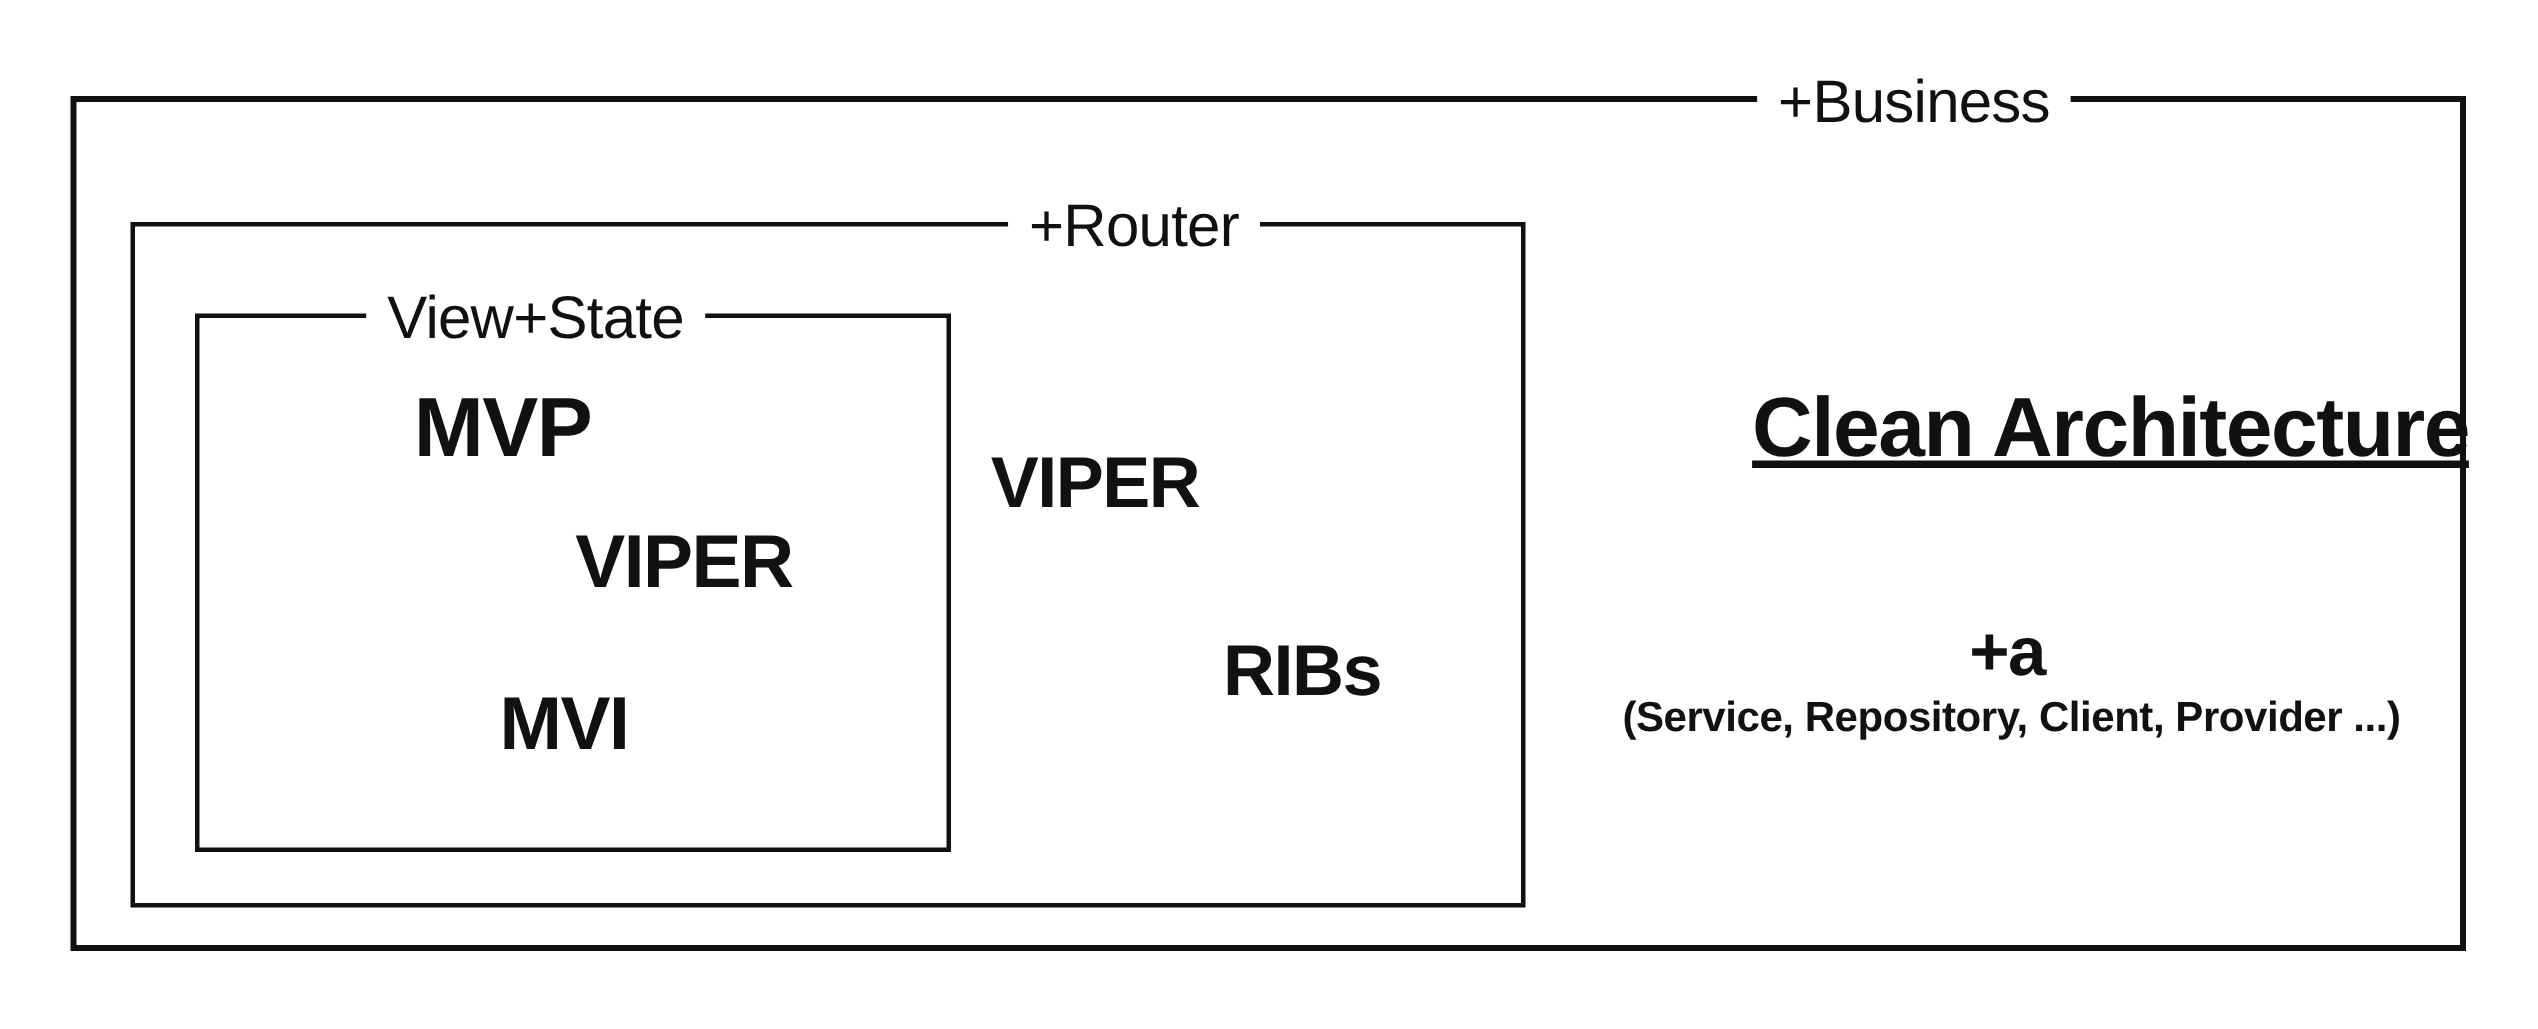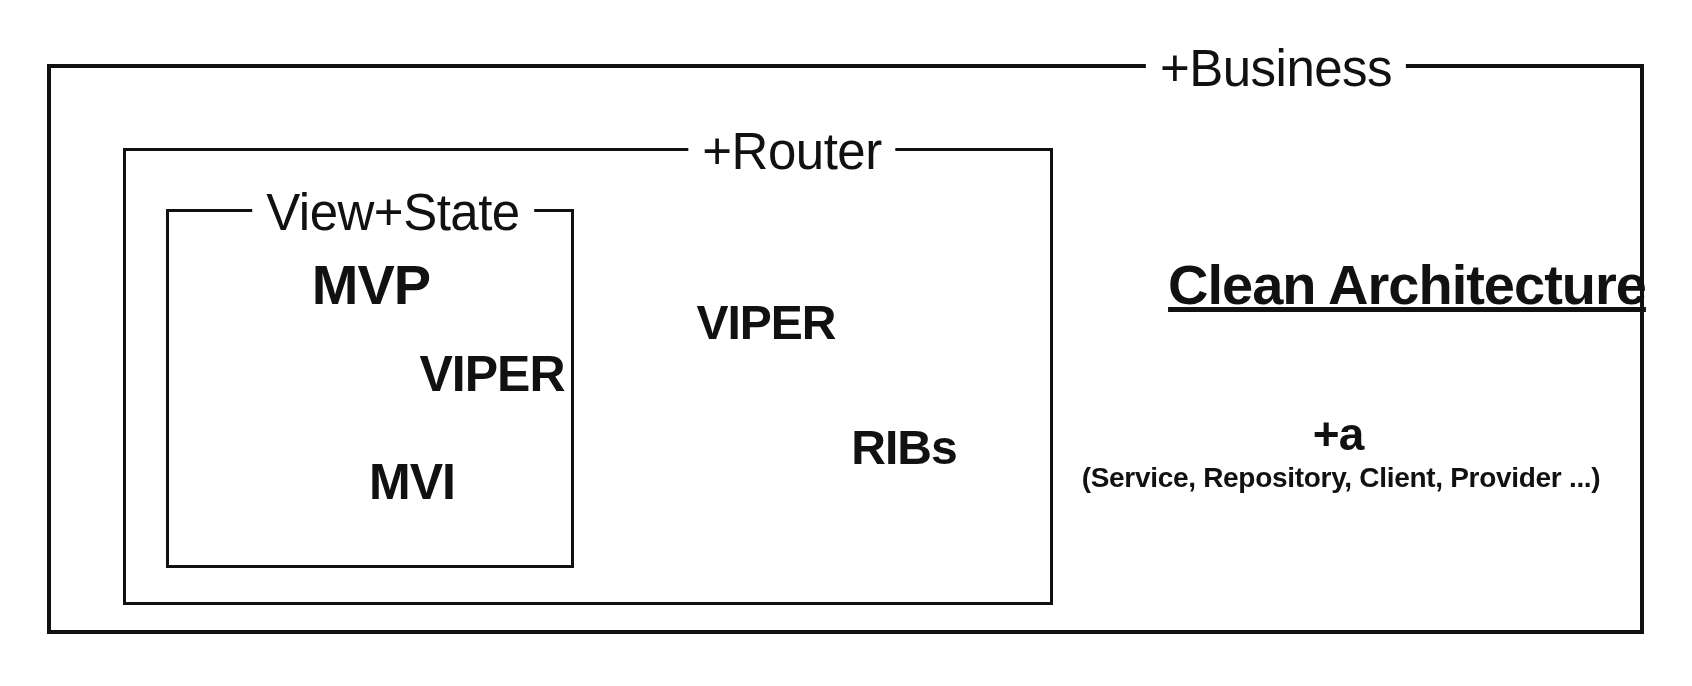--- a/index.html
+++ b/index.html
@@ -23,21 +23,21 @@
     border: 3px solid var(--border-color);
     background: transparent;
   }
   .box.outer { border-width: 4px; }
   .box-label {
     position: absolute;
     top: 0;
     transform: translate(-50%, -50%);
     background: var(--bg-color);
     padding: 2px 14px;
-    font-size: 51px;
+    font-size: 40px;
     font-weight: 500;
     letter-spacing: -0.5px;
     white-space: nowrap;
     line-height: 1;
     text-align: right;
   }
   .arch {
     position: absolute;
     transform: translate(-50%, -50%);
     font-weight: 800;
@@ -53,25 +53,25 @@
 </style>
 </head>
 <body>
 
 <div class="canvas">
 
   <div class="box outer" style="left:47px; top:64px; width:1597px; height:570px;">
 
     <span class="box-label" style="left:1225px;">+Business</span>
 
-    <div class="box" style="left:36px; top:80px; width:930px; height:457px;margin-left:36px;">
+    <div class="box" style="left:36px; top:80px; width:930px; height:457px;">
 
       <span class="box-label" style="left:666px;">+Router</span>
 
-      <div class="box" style="left:40px; top:58px; width:408px; height:359px;">
+      <div class="box" style="left:40px; top:58px; width:504px; height:359px;">
 
         <span class="box-label" style="left:224px;">View+State</span>
 
         <span class="arch size-52" style="left:202px; top:73px;">MVP</span>
 
 
         <span class="arch size-50" style="left:323px; top:162px;">VIPER</span>
 
         <span class="arch size-50" style="left:243px; top:270px;">MVI</span>
       </div>

